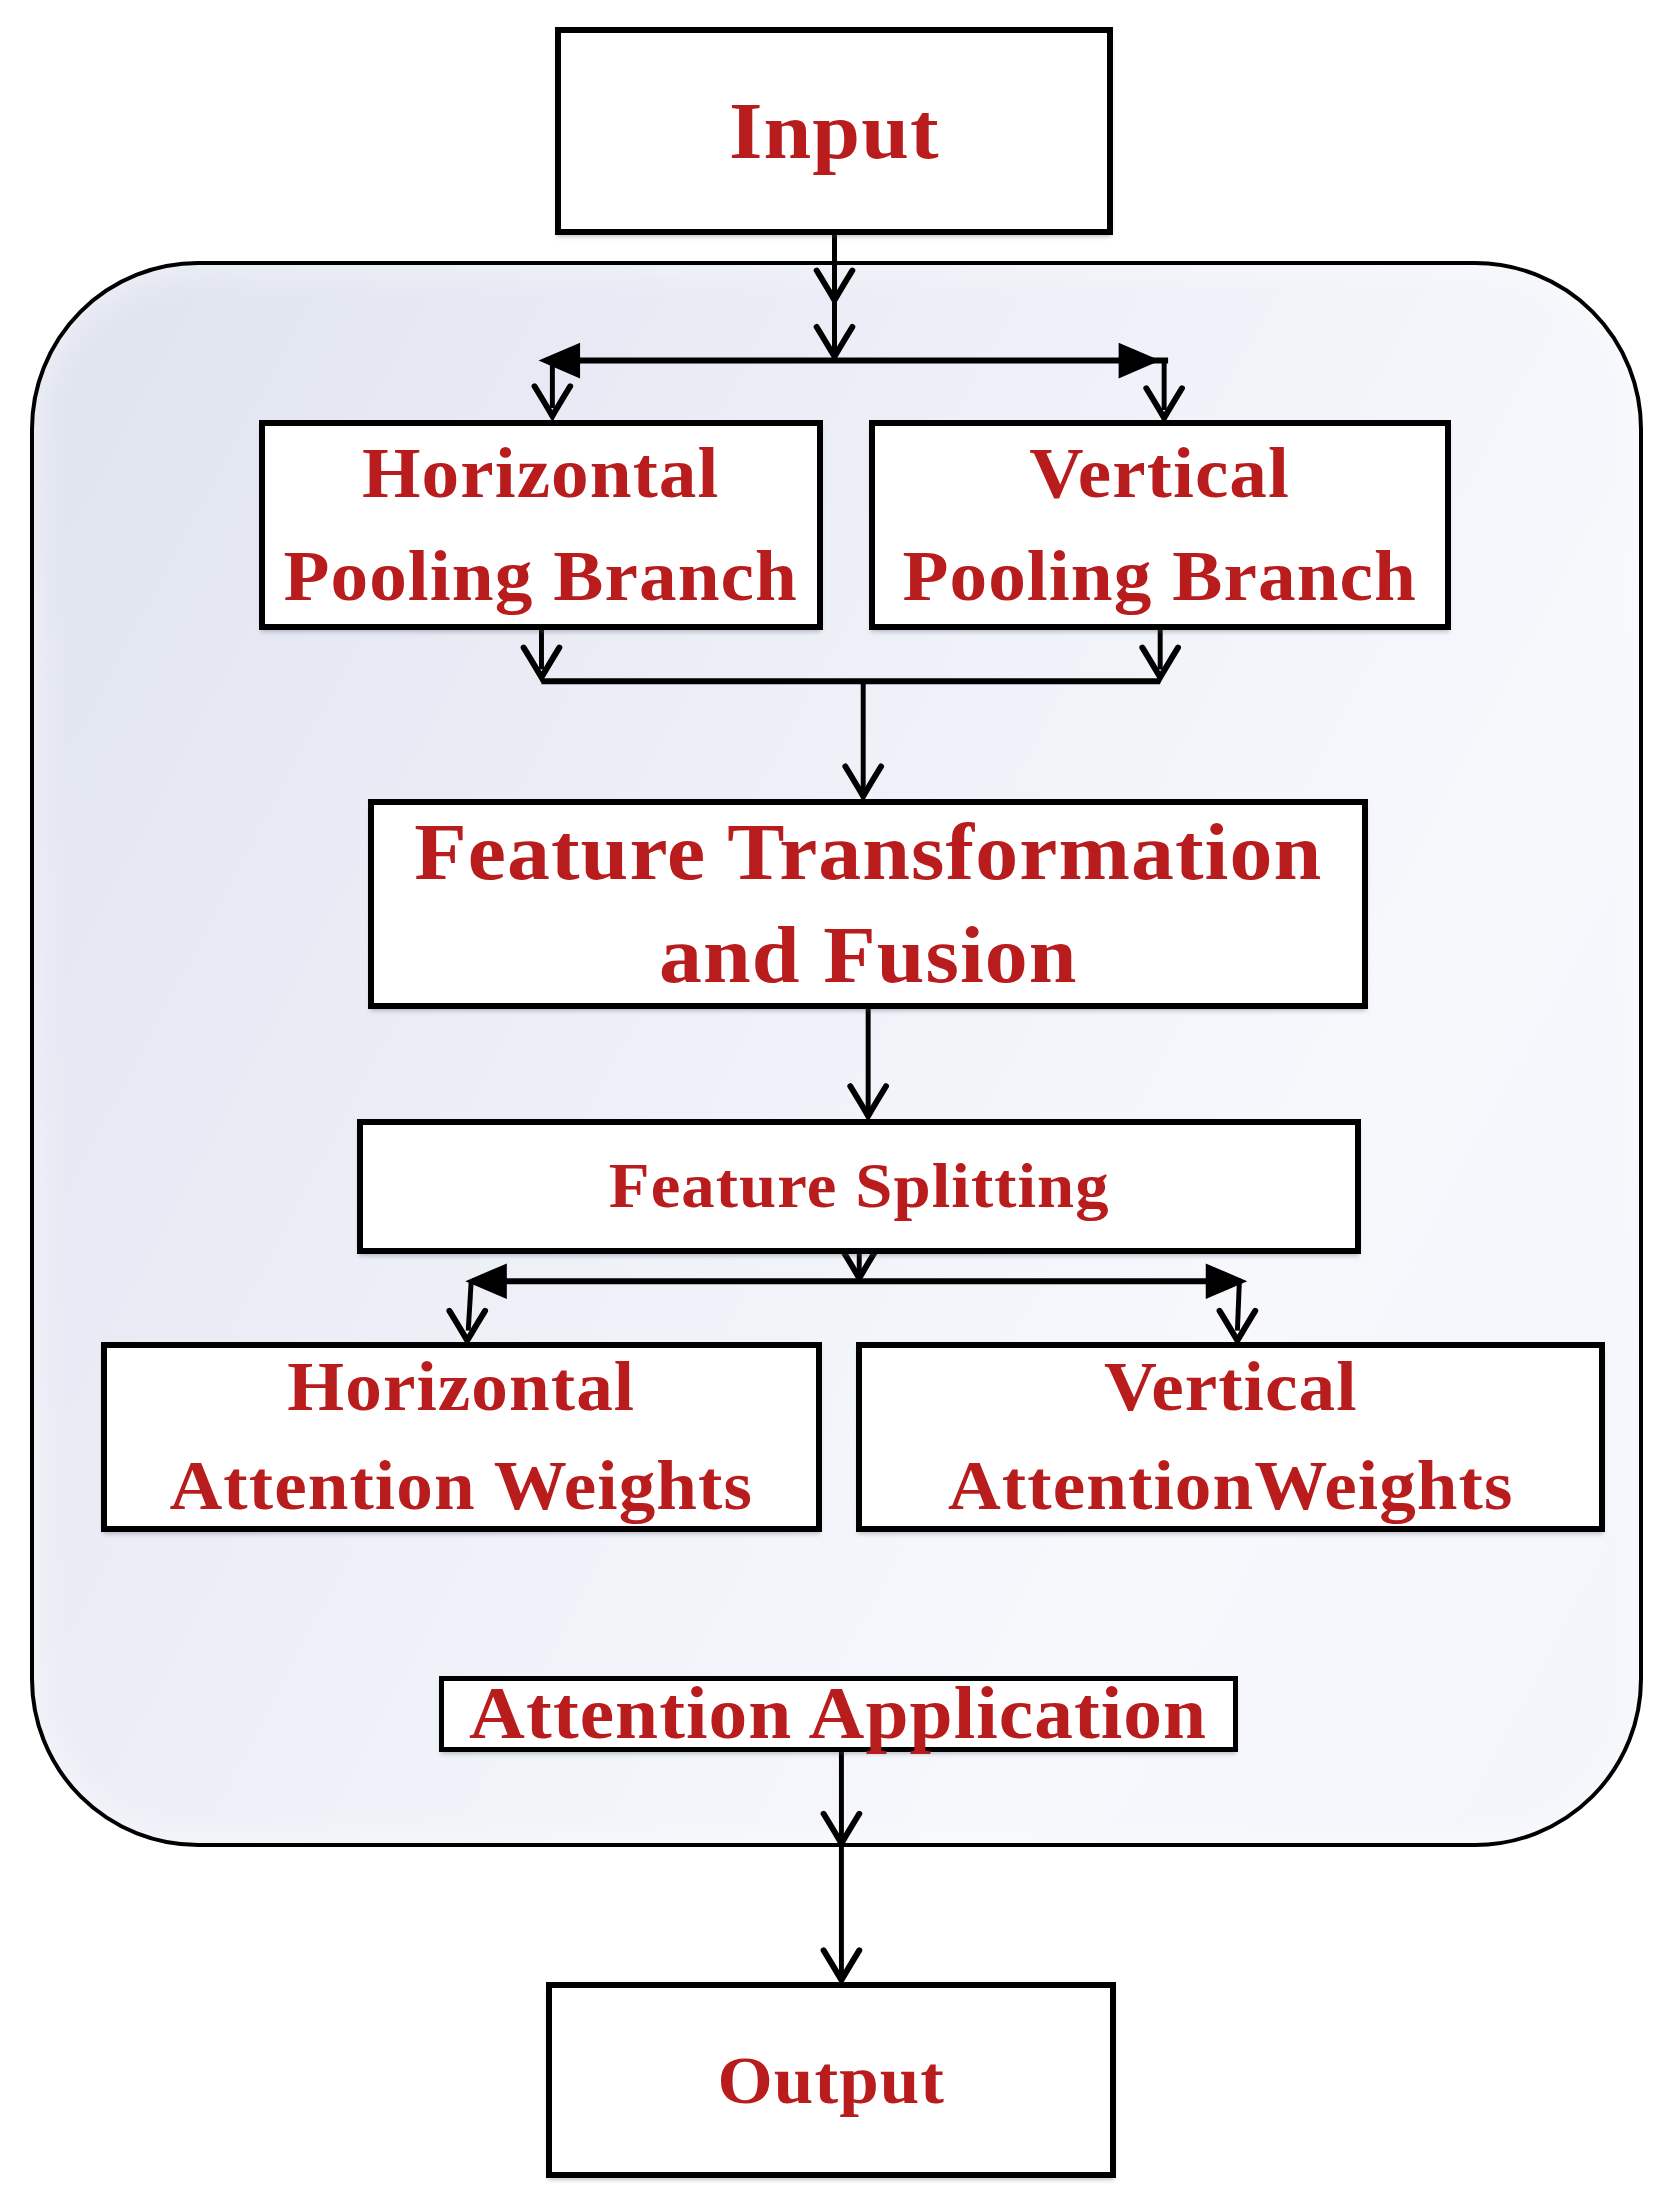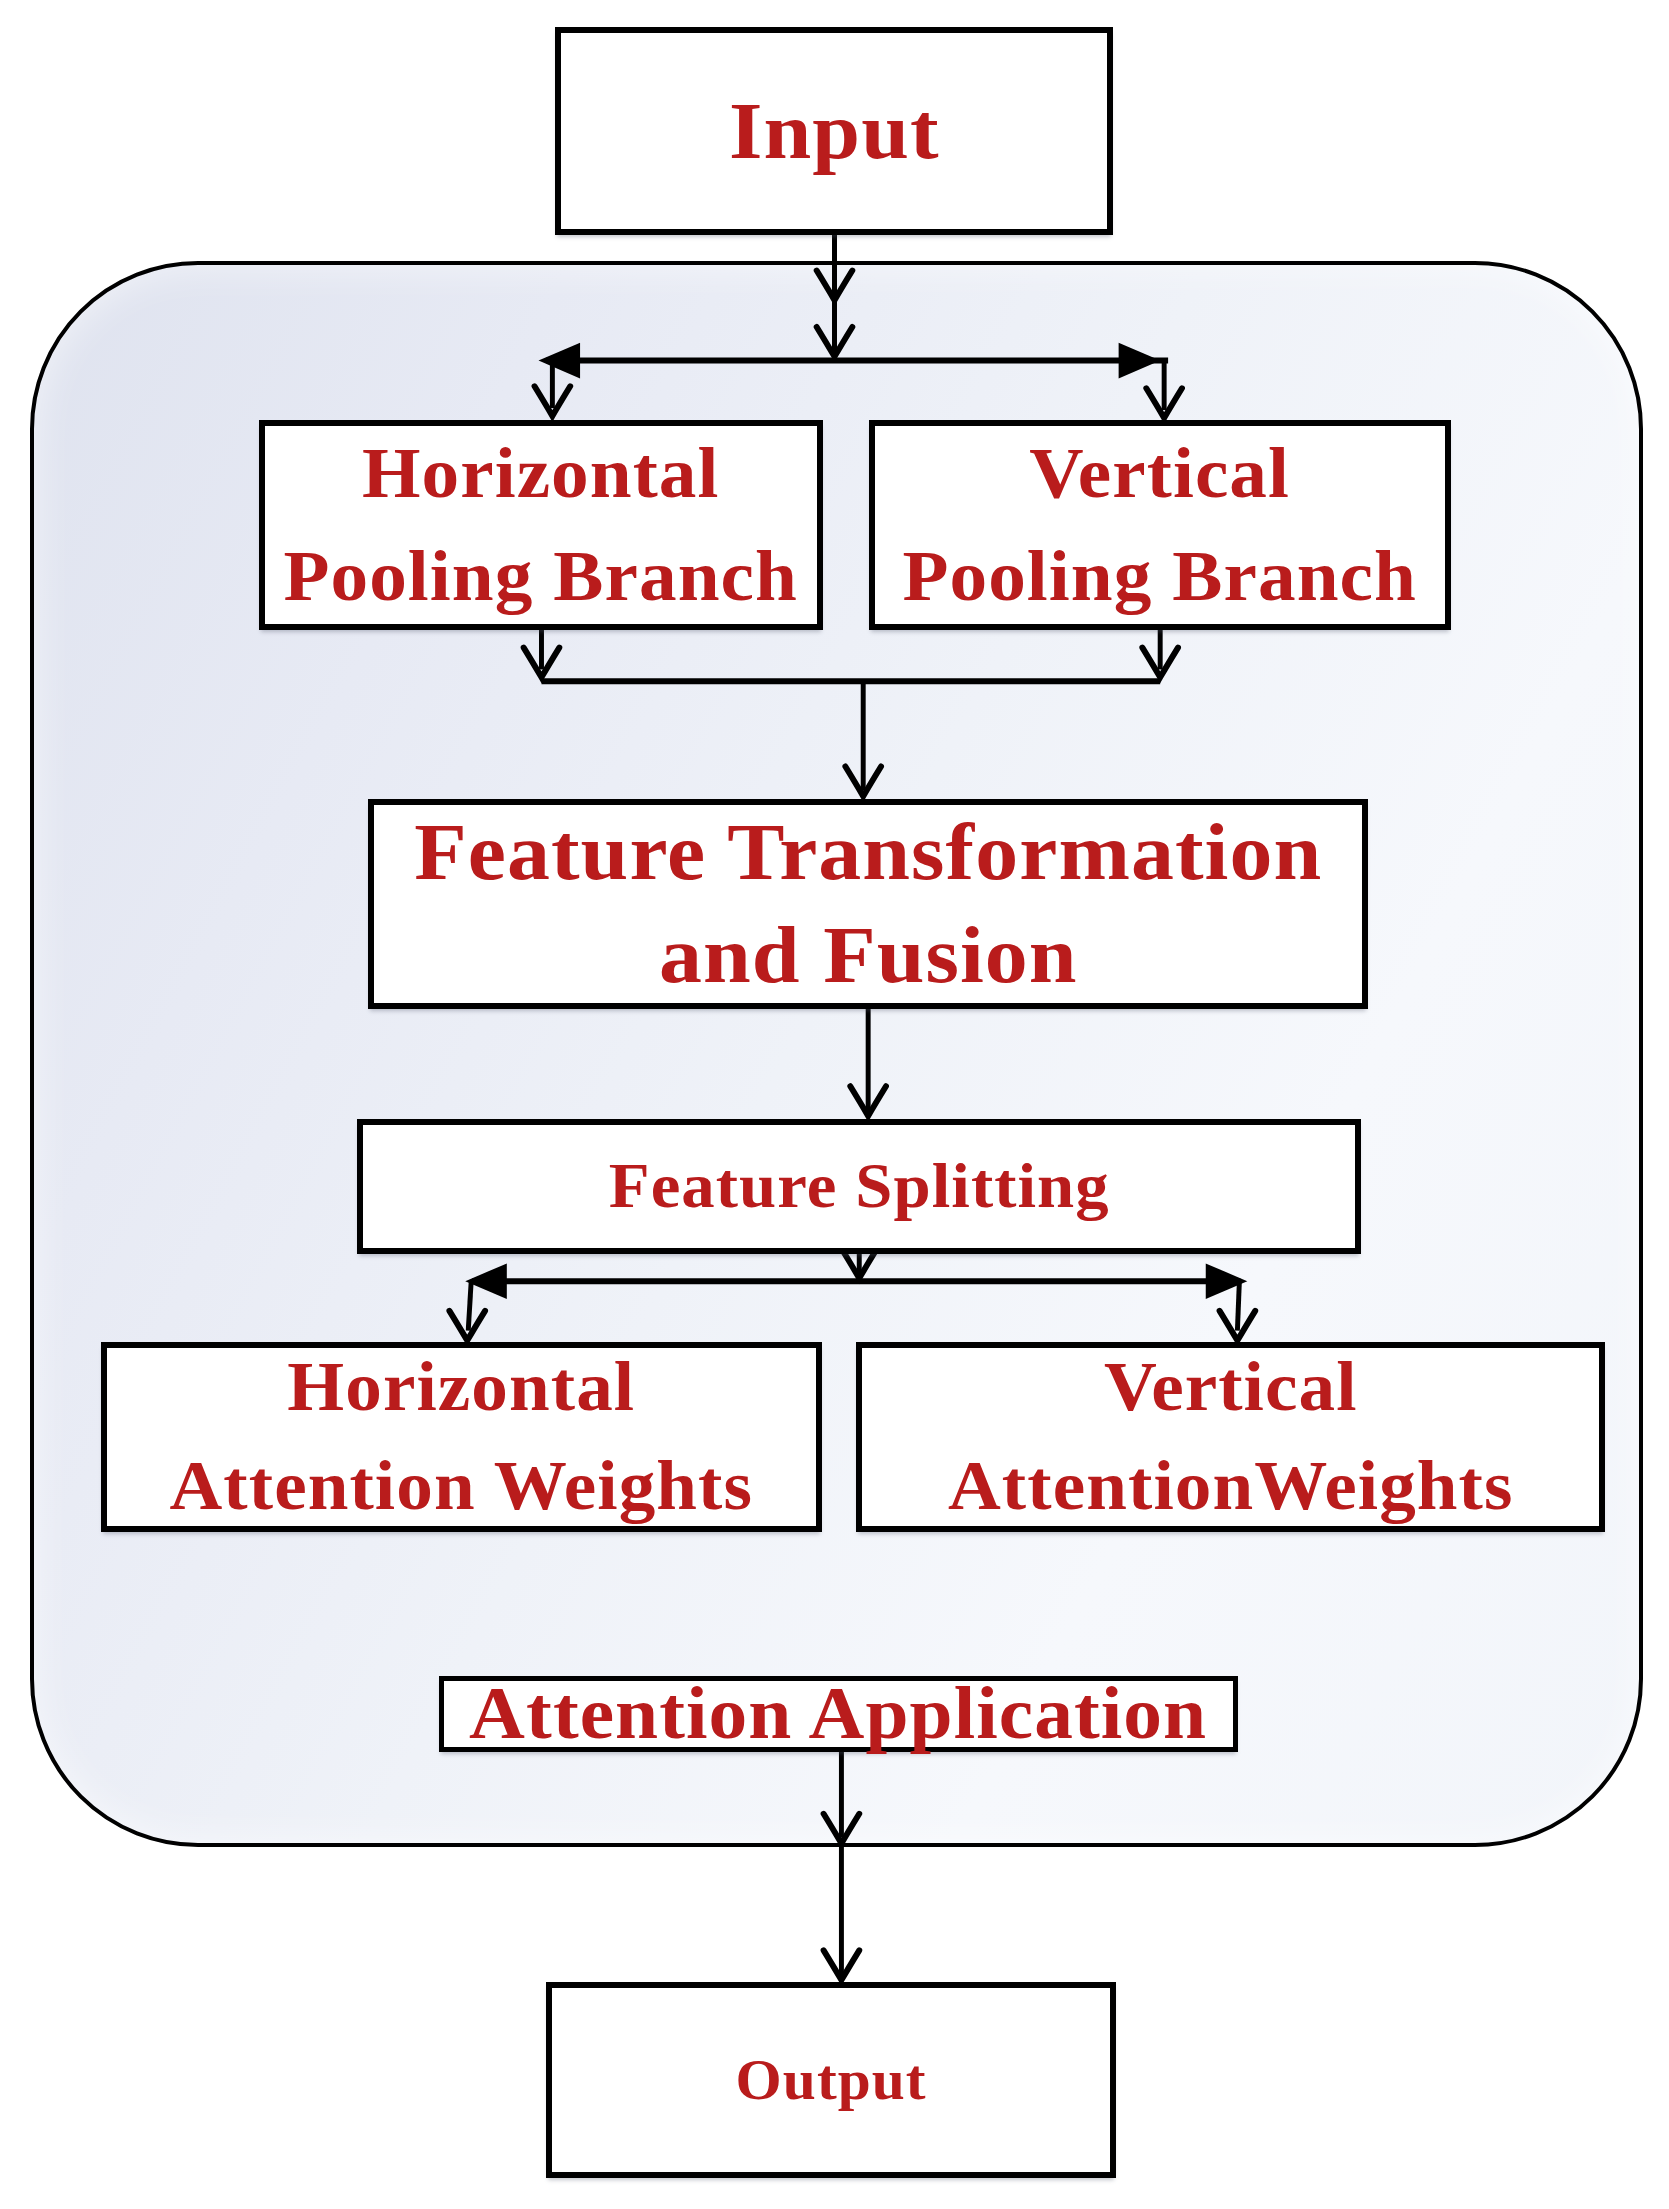--- a/index.html
+++ b/index.html
@@ -36,21 +36,21 @@
   .lbl{transform:scaleX(1.06);letter-spacing:1px;white-space:nowrap;}
   .ln{display:block;}
   .node-input  {left:555px;top:27px;  width:558px;height:208px;font-size:81px;}
   .node-hpool  {left:259px;top:420px; width:564px;height:210px;font-size:71px;line-height:103px;}
   .node-vpool  {left:869px;top:420px; width:582px;height:210px;font-size:71px;line-height:103px;}
   .node-fusion {left:368px;top:799px; width:1000px;height:210px;font-size:81px;line-height:103px;}
   .node-split  {left:357px;top:1119px;width:1004px;height:135px;font-size:63px;}
   .node-hattn  {left:101px;top:1342px;width:721px;height:190px;font-size:69px;line-height:99px;}
   .node-vattn  {left:856px;top:1342px;width:749px;height:190px;font-size:69px;line-height:99px;}
   .node-apply  {left:439px;top:1632px;width:799px;height:76px; font-size:73px;border-width:5px;margin-top:44px;}
-  .node-output {left:546px;top:1982px;width:570px;height:196px;font-size:56px;text-align:right;}
+  .node-output {left:546px;top:1982px;width:570px;height:196px;font-size:67px;text-align:right;}
   .wire{stroke:#000;stroke-width:6;fill:none;}
   .wire-thin{stroke:#000;stroke-width:5;fill:none;}
   .chev{stroke:#000;stroke-width:6;fill:none;stroke-linecap:round;}
   .tri{fill:#000;stroke:none;}
 </style>
 </head>
 <body>
 
 <div class="stage">
 

